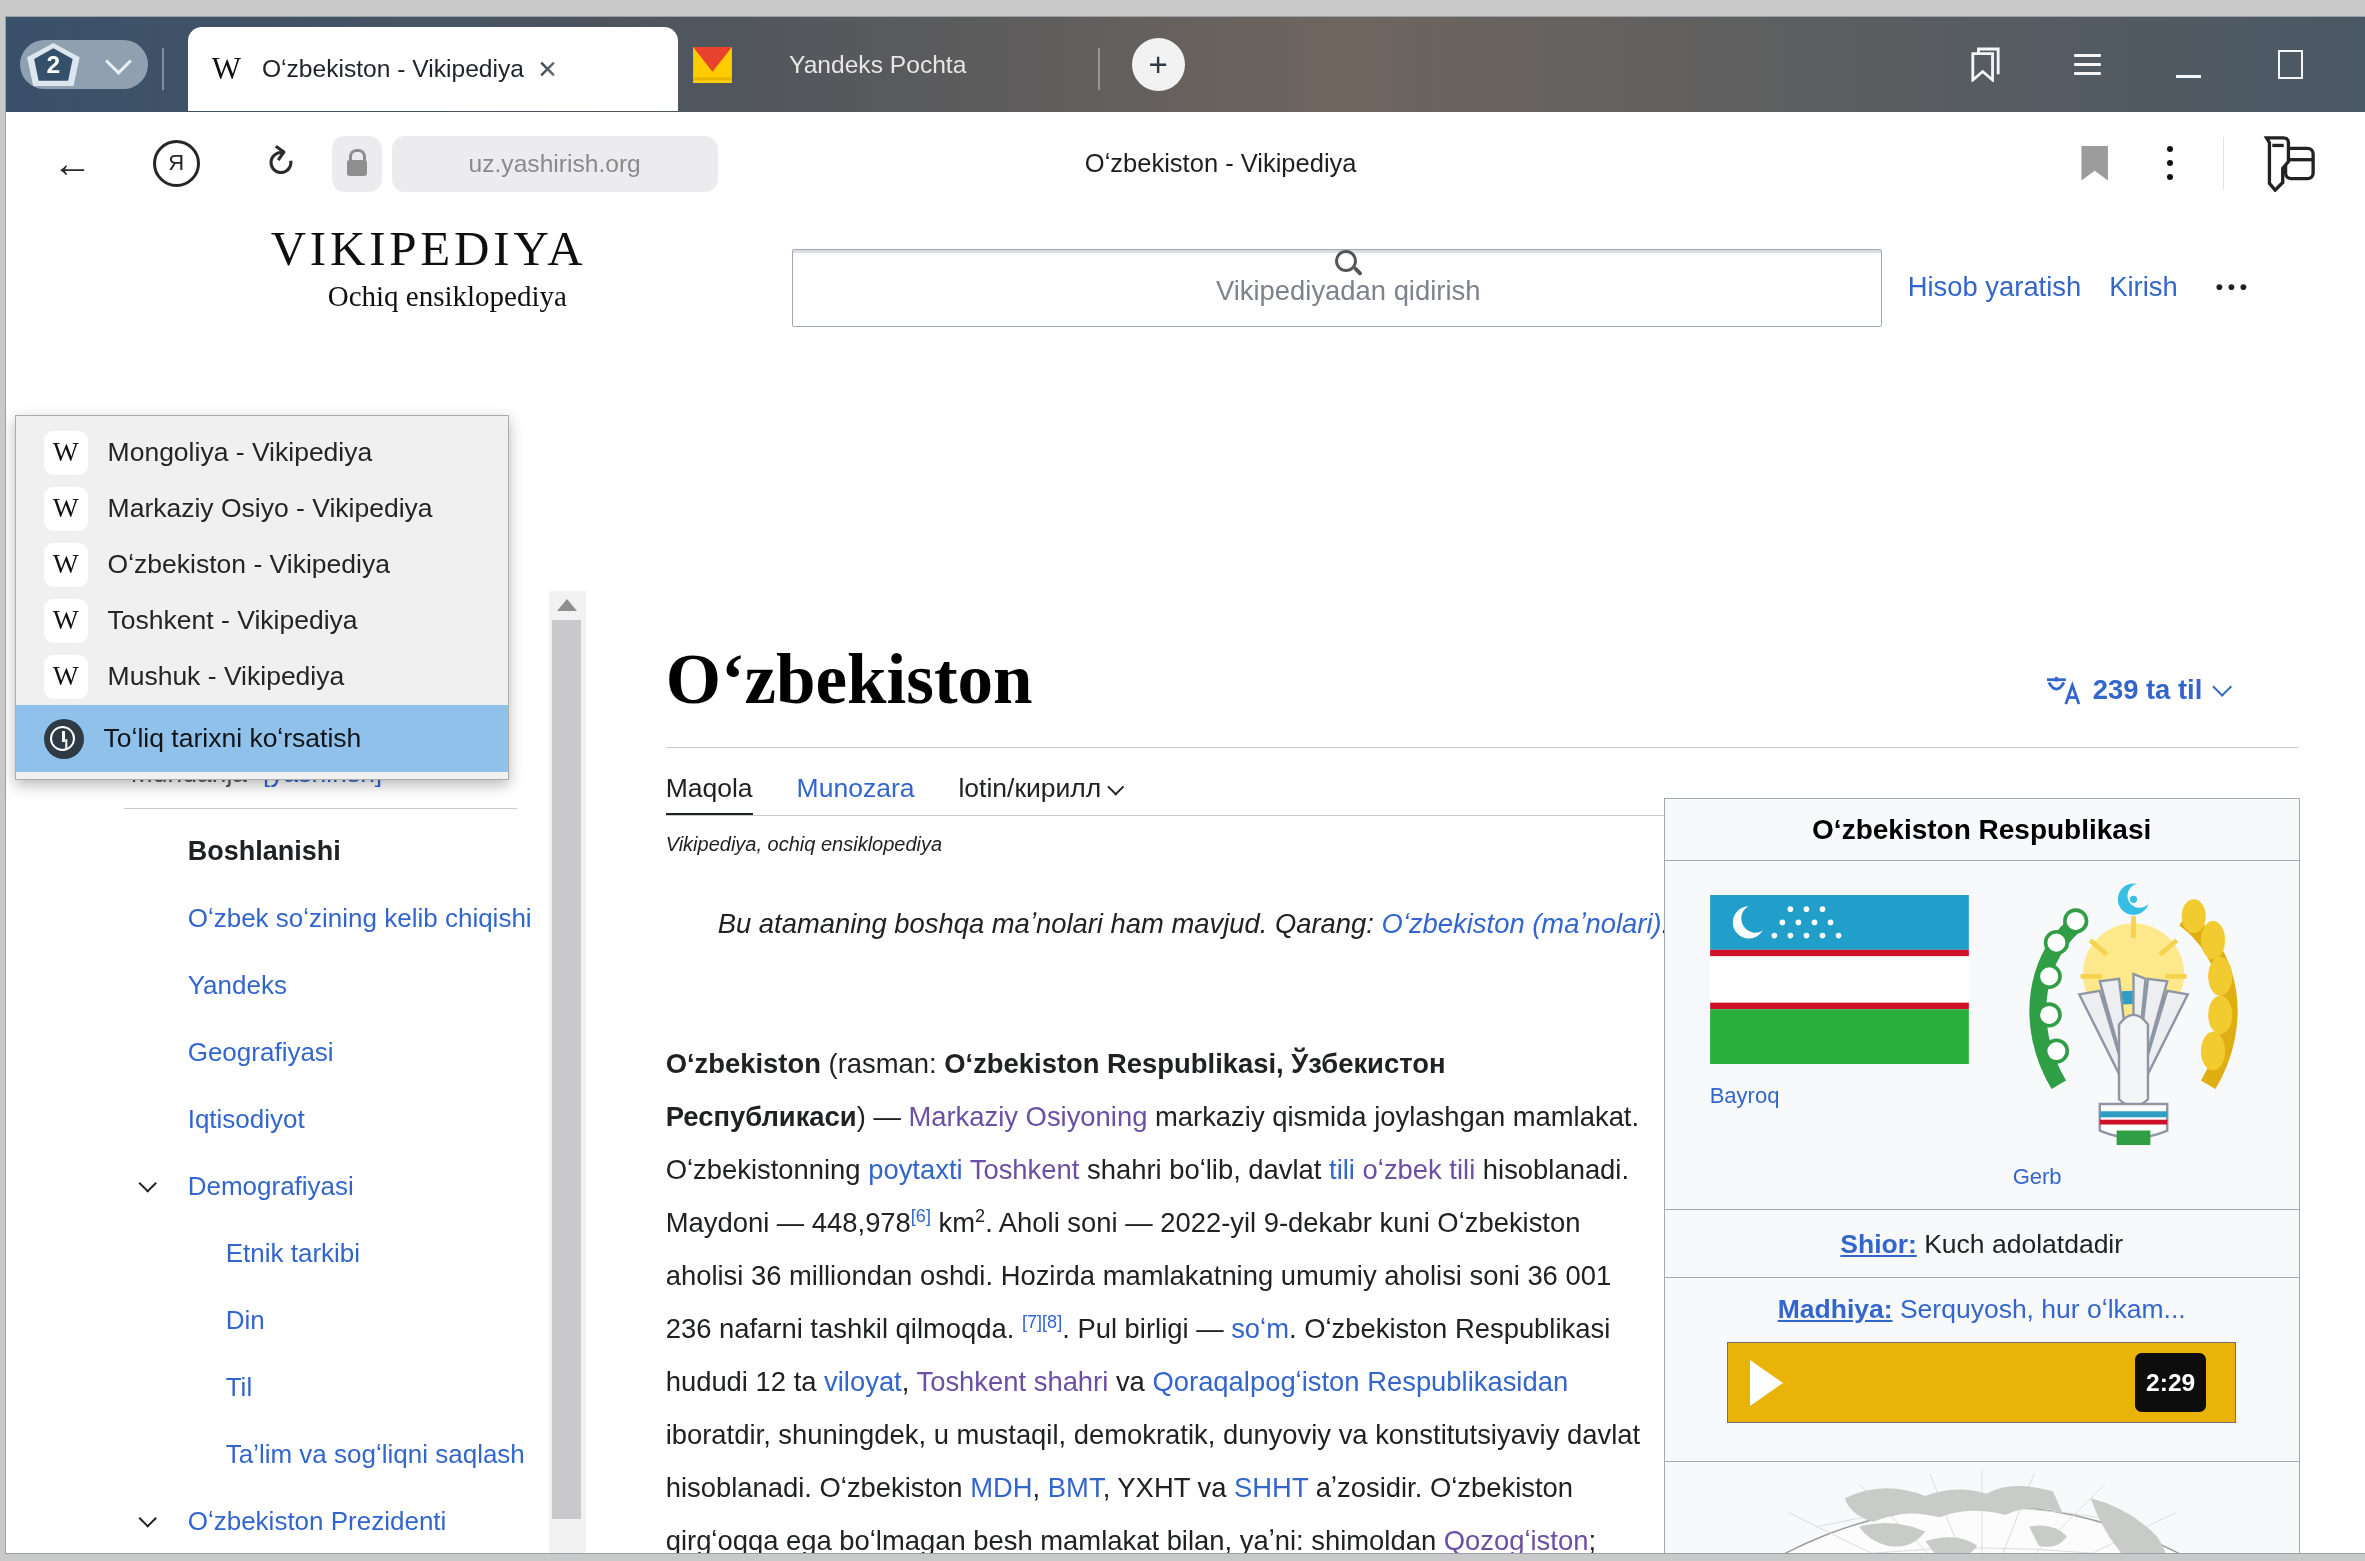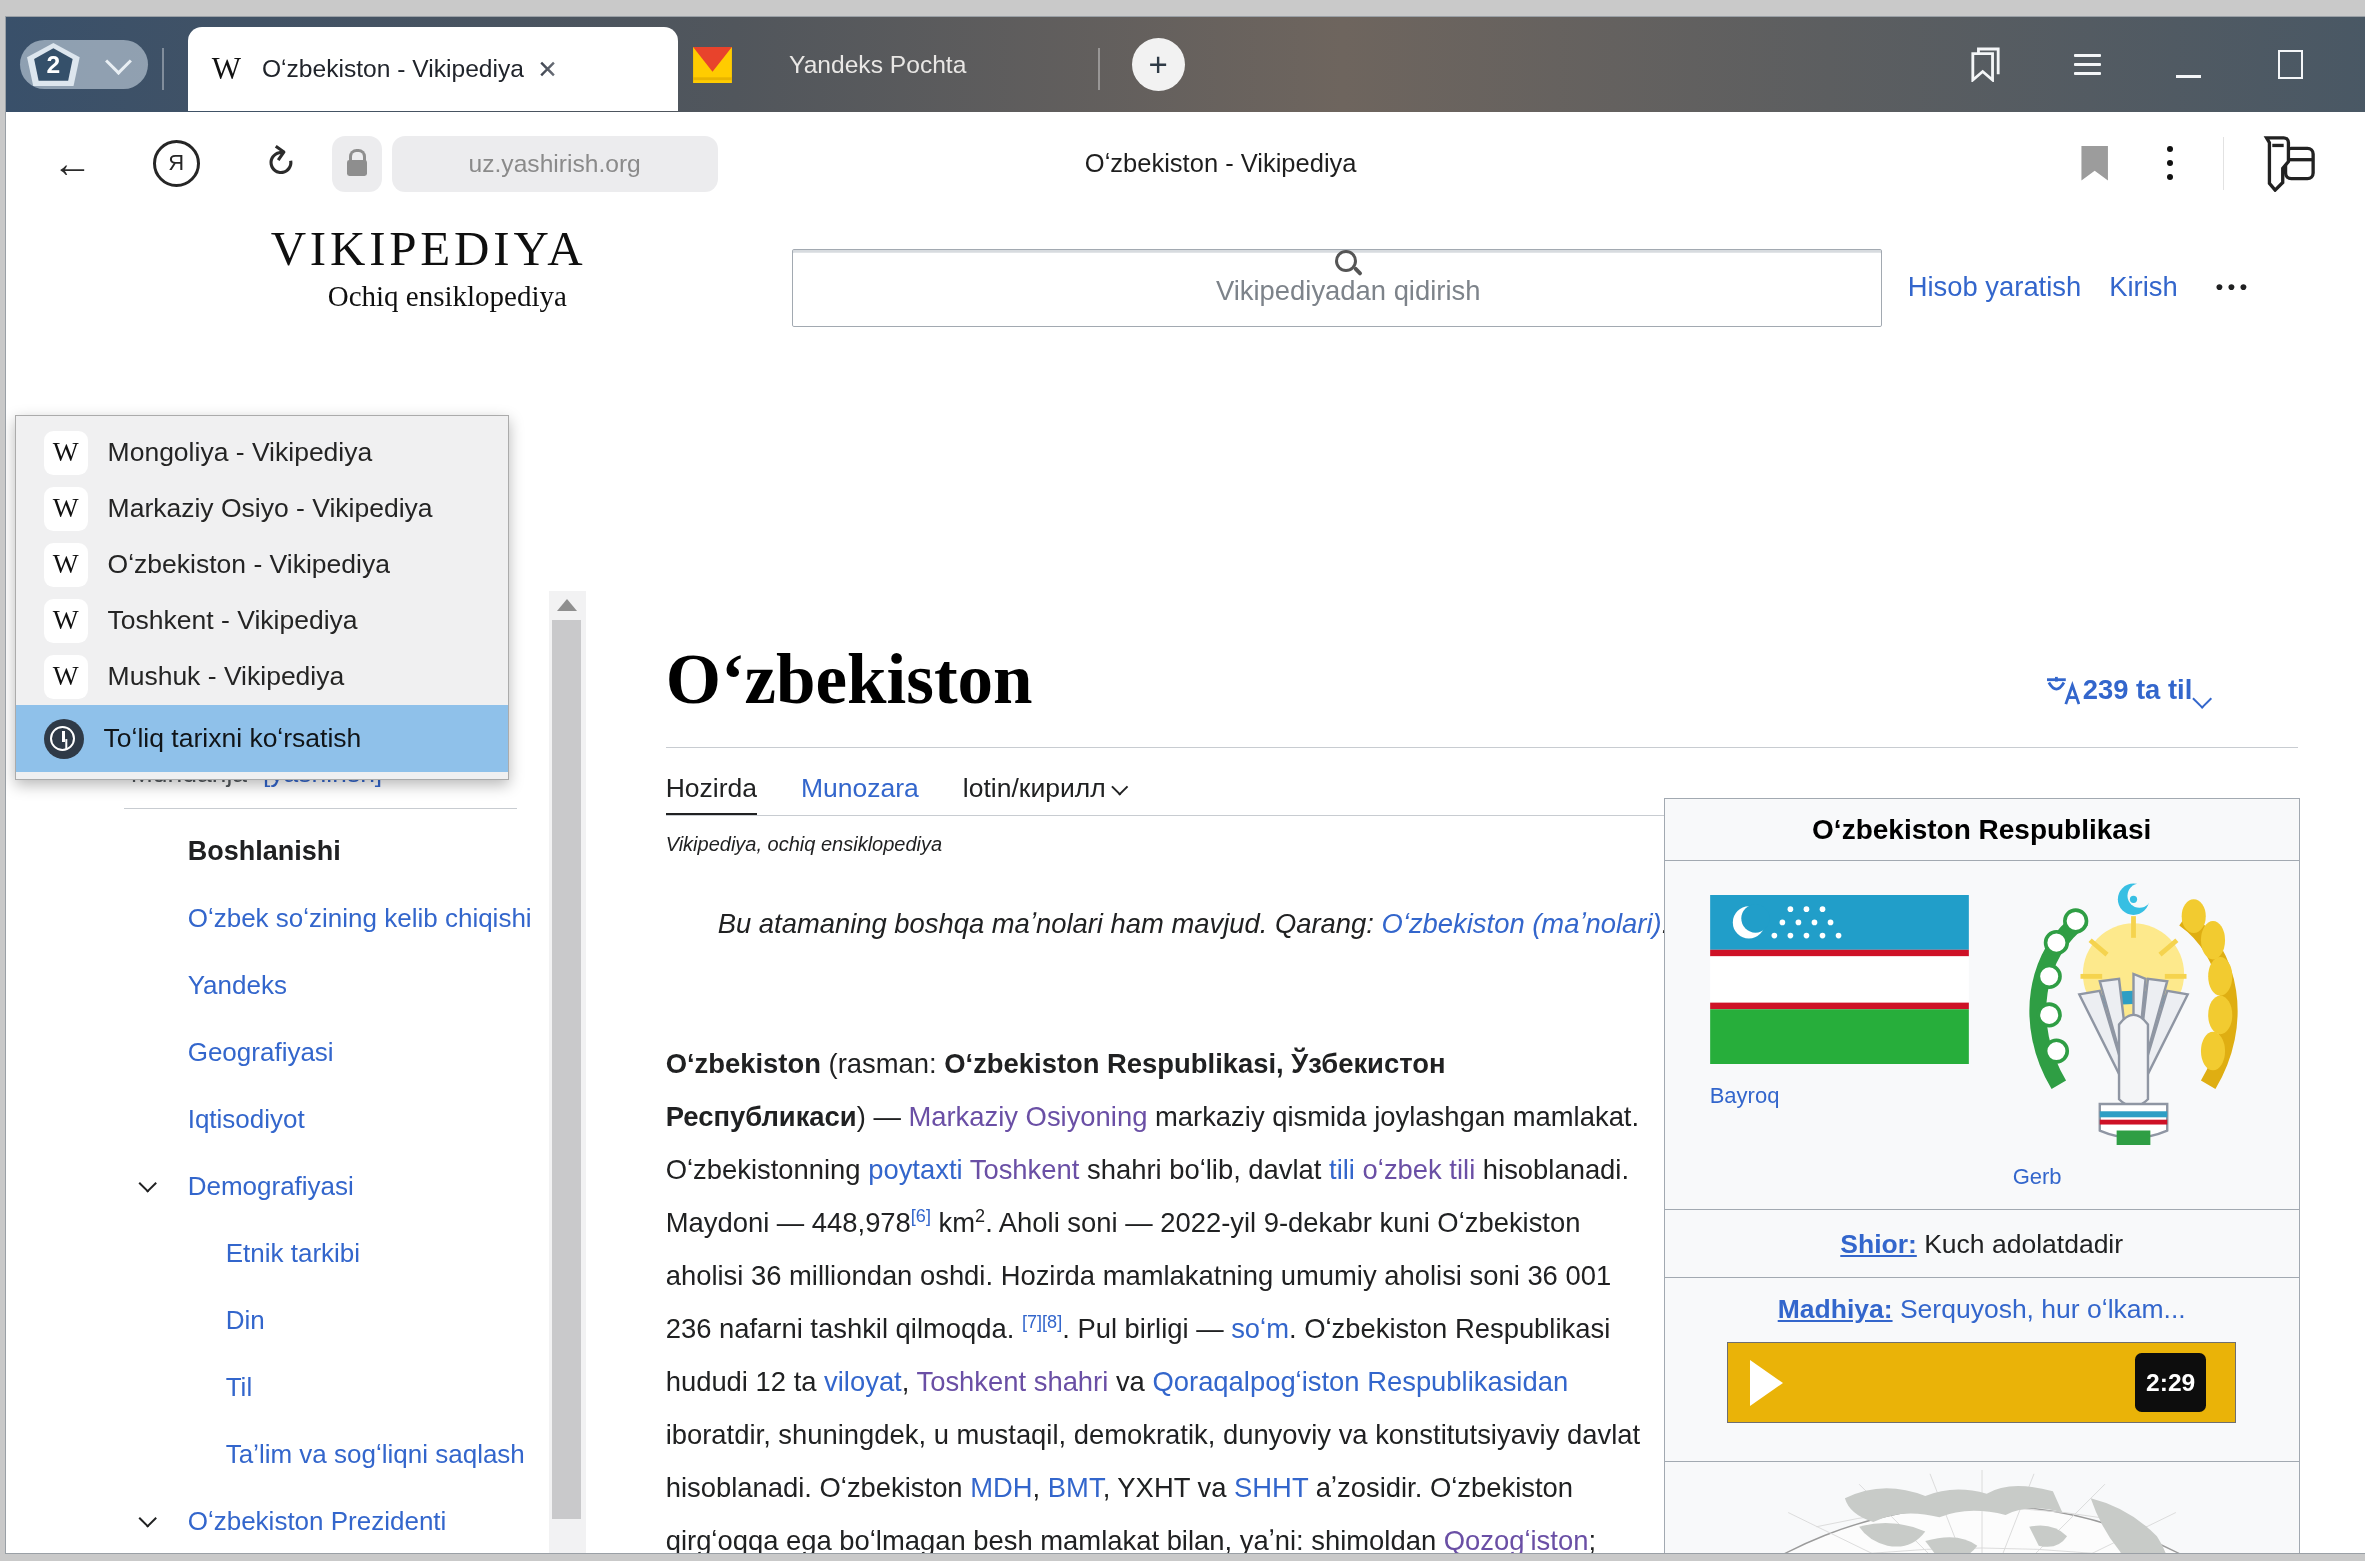--- a/index.html
+++ b/index.html
@@ -74,21 +74,21 @@
   .mag:before{content:"";position:absolute;left:0;top:0;width:16px;height:16px;border:3.3px solid #555;border-radius:50%;}
   .mag:after{content:"";position:absolute;left:18px;top:19px;width:9.5px;height:3.8px;background:#555;
              transform:rotate(45deg);border-radius:1.9px;}
   .search-ph{font-size:27.4px;color:#7d838a;margin-left:23px;}
   .hdr-links{position:absolute;top:36px;height:76px;display:flex;align-items:center;font-size:27.4px;}
   a.blue{color:#3366cc;text-decoration:none;}
   .hdr-more{letter-spacing:4.7px;color:#202122;font-weight:bold;font-size:21px;}
   
   .h1{position:absolute;left:660px;top:426px;font-family:"Liberation Serif",serif;
       font-size:71px;color:#000;}
-  .langsel{position:absolute;top:461px;display:flex;align-items:flex-end;gap:3px;color:#3366cc;}
+  .langsel{position:absolute;top:461px;display:flex;align-items:center;gap:13px;color:#3366cc;}
   .langsel .cnt{font-size:27.4px;font-weight:bold;}
   .caret-blue{width:12.3px;height:12.3px;border-right:2.8px solid #3366cc;border-bottom:2.8px solid #3366cc;
               transform:rotate(45deg);margin-top:-5.7px;}
   .title-hr{position:absolute;left:660px;top:534px;width:1632px;height:1.4px;background:#c8ccd1;}
   .wtabs{position:absolute;left:660px;top:544px;width:1632px;height:58px;display:flex;
          justify-content:space-between;align-items:flex-end;font-size:26.5px;}
   .wtab-group{display:flex;gap:44px;align-items:flex-end;padding-bottom:11.4px;}
   .wtab{position:relative;white-space:nowrap;}
   .t-active{color:#202122;}
   .t-link{color:#3366cc;}
@@ -293,21 +293,21 @@
         <line x1="49" y1="48" x2="67" y2="48" stroke="#3366cc" stroke-width="6"></line>
       </svg>
       <span class="cnt">239 ta til</span>
       <span class="caret-blue"></span>
     </div>
     <div class="title-hr"></div>
 
     <div class="wtabs">
       <div class="wtab-group">
 
-      <span class="wtab t-active"><span>Hozirda</span></span>
+      <span class="wtab t-active"><span>Maqola</span></span>
           <span class="wtab t-link"><span>Munozara</span></span>
           <span class="wtab t-plain has-caret"><span>lotin/кирилл</span><span class="caret"></span></span>
         </div>
     </div>
     <div class="tabs-hr"></div>
 
     <div class="subtitle">Vikipediya, ochiq ensiklopediya</div>
     <div class="hatnote"><span class="sg-p">Bu atamaning boshqa maʼnolari ham mavjud. Qarang: </span><span class="sg-l">Oʻzbekiston (maʼnolari)</span><span class="sg-p">.</span></div>
     <div class="paragraph"><span class="sg-b">Oʻzbekiston</span><span class="sg-p"> (rasman: </span><span class="sg-b">Oʻzbekiston Respublikasi, Ўзбекистон Республикаси</span><span class="sg-p">) — </span><span class="sg-v">Markaziy Osiyoning</span><span class="sg-p"> markaziy qismida joylashgan mamlakat. Oʻzbekistonning </span><span class="sg-l">poytaxti</span><span class="sg-p"> </span><span class="sg-v">Toshkent</span><span class="sg-p"> shahri boʻlib, davlat </span><span class="sg-l">tili</span><span class="sg-p"> </span><span class="sg-v">oʻzbek tili</span><span class="sg-p"> hisoblanadi. Maydoni — 448,978</span><span class="sg-sup">[6]</span><span class="sg-p"> km</span><span class="sg-sup2">2</span><span class="sg-p">. Aholi soni — 2022-yil 9-dekabr kuni Oʻzbekiston aholisi 36 milliondan oshdi. Hozirda mamlakatning umumiy aholisi soni 36 001 236 nafarni tashkil qilmoqda. </span><span class="sg-sup">[7][8]</span><span class="sg-p">. Pul birligi — </span><span class="sg-l">soʻm</span><span class="sg-p">. Oʻzbekiston Respublikasi hududi 12 ta </span><span class="sg-l">viloyat</span><span class="sg-p">, </span><span class="sg-v">Toshkent shahri</span><span class="sg-p"> va </span><span class="sg-l">Qoraqalpogʻiston Respublikasidan</span><span class="sg-p"> iboratdir, shuningdek, u mustaqil, demokratik, dunyoviy va konstitutsiyaviy davlat hisoblanadi. Oʻzbekiston </span><span class="sg-l">MDH</span><span class="sg-p">, </span><span class="sg-l">BMT</span><span class="sg-p">, YXHT va </span><span class="sg-l">SHHT</span><span class="sg-p"> aʼzosidir. Oʻzbekiston qirgʻoqqa ega boʻlmagan besh mamlakat bilan, yaʼni: shimoldan </span><span class="sg-v">Qozogʻiston</span><span class="sg-p">; shimoli-sharqdan </span></div>
 

